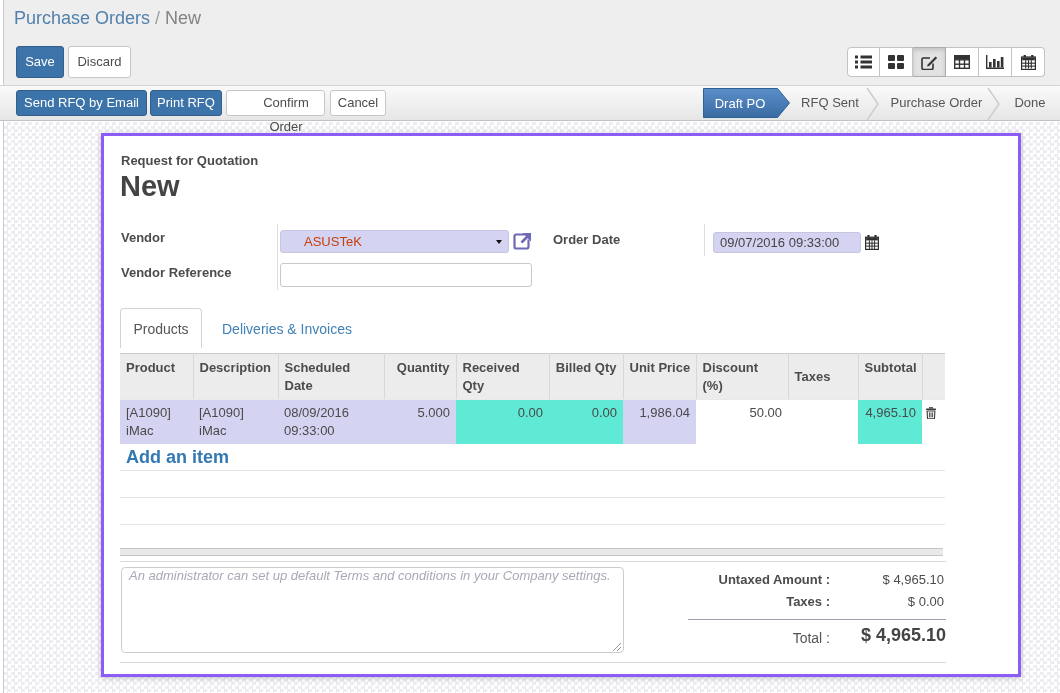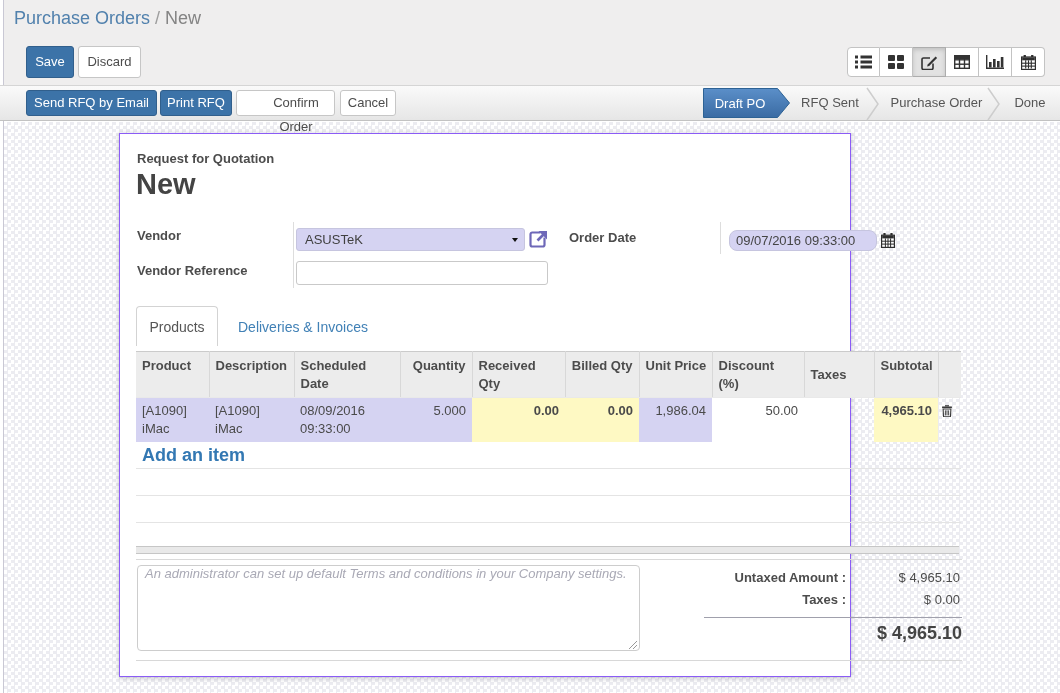--- a/index.html
+++ b/index.html
@@ -9,21 +9,21 @@
 
 
 .leftline { position:absolute; left:3px; top:0; width:1px; height:693px; background:#c9c8d4; }
 
 
 .cp { position:absolute; left:4px; top:0; width:1056px; height:85px; background:#efeeee; }
 .crumbs { position:absolute; left:10px; top:8px; font-size:18px; color:#9d9d9d; }
 .crumbs a { color:#5181ad; text-decoration:none; }
 .crumbs .cur { color:#848484; }
 
-.btn { display:inline-block; font-size:13px; text-align:center; border-radius:3px; border:1px solid #c6c6c6; background:#fff; color:#4c4c4c;margin-left:10px; }
+.btn { display:inline-block; font-size:13px; text-align:center; border-radius:3px; border:1px solid #c6c6c6; background:#fff; color:#4c4c4c; }
 .btn-blue { background:#3c73a8; border-color:#315f8c; color:#fff; }
 
 #save { position:absolute; left:12px; top:46px; width:48px; height:32px; line-height:30px; }
 #discard { position:absolute; left:64px; top:46px; width:63px; height:32px; line-height:30px; }
 
 
 .switcher { position:absolute; left:843px; top:47px; height:30px; }
 .switcher .vbtn { float:left; width:33px; height:30px; background:#fff; border:1px solid #c3c3c3; border-left:none; text-align:center; padding-top:7px; }
 .switcher .vbtn:first-child { border-left:1px solid #c3c3c3; border-radius:4px 0 0 4px; }
 .switcher .vbtn:last-child { border-radius:0 4px 4px 0; }
@@ -40,45 +40,45 @@
 .chev { position:absolute; top:1px; }
 
 
 .content { position:absolute; left:4px; top:122px; width:1056px; height:571px;
   background-color:#fff;
   background-image:conic-gradient(#ececf1 90deg,#ffffff 90deg 180deg,#ececf1 180deg 270deg,#ffffff 270deg);
   background-size:7px 7px;
 }
 
 
-.sheet { position:absolute; left:119px; top:133px; width:732px; height:544px; background:#fff; border:1px solid #8b5cf6; box-shadow:0 1px 5px rgba(50,50,70,.3); }
+.sheet { position:absolute; left:101px; top:133px; width:920px; height:544px; background:#fff; border:3px solid #8b5cf6; box-shadow:0 1px 5px rgba(50,50,70,.3); }
 
 .lbl { position:absolute; font-weight:bold; color:#4c4c4c; }
 .subt { position:absolute; left:17px; top:17px; font-weight:bold; font-size:13px; }
 .h1 { position:absolute; left:16px; top:34px; font-size:29px; font-weight:bold; color:#444; }
 
 .vsep { position:absolute; width:1px; background:#ddd; }
 
-.sel { position:absolute; left:176px; top:94px; width:229px; height:23px; background:#d5d3f2; border:1px solid #c6c5df; border-radius:3px; line-height:21px; padding-left:8px; color:#404040; }
+.sel { position:absolute; left:176px; top:94px; width:229px; height:23px; background:#d5d3f2; border:1px solid #c6c5df; border-radius:3px; line-height:21px; padding-left:23px; color:#c2410c; }
 .sel .caret { position:absolute; right:6px; top:9px; width:0; height:0; border-left:3.5px solid transparent; border-right:3.5px solid transparent; border-top:4.5px solid #111; }
-.dinput { position:absolute; left:609px; top:96px; width:148px; height:21px; background:#d5d3f2; border:1px solid #c6c5df; border-radius:8px; line-height:19px; padding-left:6px; color:#444; }
+.dinput { position:absolute; left:609px; top:96px; width:148px; height:21px; background:#d5d3f2; border:1px solid #c6c5df; border-radius:3px; line-height:19px; padding-left:6px; color:#444; }
 .tinput { position:absolute; left:176px; top:127px; width:252px; height:24px; background:#fff; border:1px solid #c9c9c9; border-radius:3px; }
 
 
 .tab { position:absolute; left:16px; top:172px; width:82px; height:40px; font-size:14px; border:1px solid #d3d3d3; border-bottom:none; border-radius:4px 4px 0 0; background:#fff; text-align:center; line-height:14px; padding-top:13px; color:#555; }
 .tablink { position:absolute; left:118px; top:185px; color:#4181b6; font-size:14px;text-align:center; }
 
 
 table.list { position:absolute; left:16px; top:217px; width:825px; border-collapse:collapse; table-layout:fixed; }
 table.list th { background:#ececec; border-right:1px solid #d8d8d8; font-weight:bold; color:#4c4c4c; text-align:left; vertical-align:top; padding:5px 6px 0 6px; height:46px; line-height:18px; font-size:13px; border-top:1px solid #cbcbcb; border-bottom:1px solid #e9e9e9; }
 table.list th.num, table.list td.num { text-align:right; }
 table.list th:last-child { border-right:none; }
 table.list td { vertical-align:top; padding:4px 6px; line-height:18px; height:42px; font-size:13px; color:#4a4a4a; }
 td.lav { background:#d5d3f2; }
-td.gry { background:#fef9c3;font-weight:bold; }
+td.gry { background:#5eead4; }
 tr.addrow td { height:26px; border-bottom:1px solid #e4e4e4; padding:4px 6px; color:#3378b3; font-weight:bold; font-size:18px; }
 tr.empty td { height:27px; border-bottom:1px solid #e4e4e4; }
 tr.empty2 td { height:23px; border-bottom:none; }
 
 .hscroll { position:absolute; left:16px; top:412px; width:823px; height:8px; background:#e9e9e9; border-top:1px solid #c6c6c6; border-bottom:1px solid #c6c6c6; }
 .hr1 { position:absolute; left:16px; top:425px; width:826px; height:1px; background:#dadada; }
 .ta { position:absolute; left:17px; top:431px; width:503px; height:86px; border:1px solid #cdcdcd; border-radius:4px; color:#a9a9b5; font-style:italic; padding:1px 7px; line-height:14px; }
 .resz { position:absolute; right:1px; bottom:1px; width:10px; height:10px; }
 
 .tlabel { position:absolute; font-weight:bold; text-align:right; width:200px; }
@@ -279,15 +279,16 @@
             <line x1="1" y1="9" x2="9" y2="1"></line>
             <line x1="5" y1="9" x2="9" y2="5"></line>
           </g>
         </svg></span>
   </div>
   <div class="tlabel" style="left:526px; top:436px;">Untaxed Amount :</div>
   <div class="tval" style="left:690px; top:436px;">$ 4,965.10</div>
   <div class="tlabel" style="left:526px; top:458px;">Taxes :</div>
   <div class="tval" style="left:690px; top:458px;">$ 0.00</div>
   <div class="hr2"></div>
+  <div class="totlbl">Total :</div>
   <div class="totval">$ 4,965.10</div>
   <div class="hr3"></div>
 </div>
 
 </body></html>

